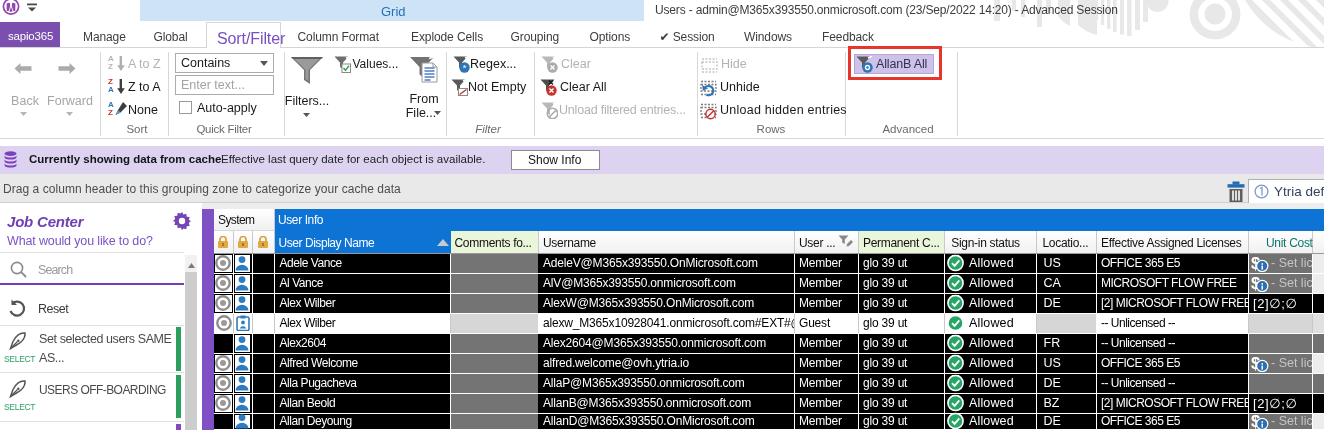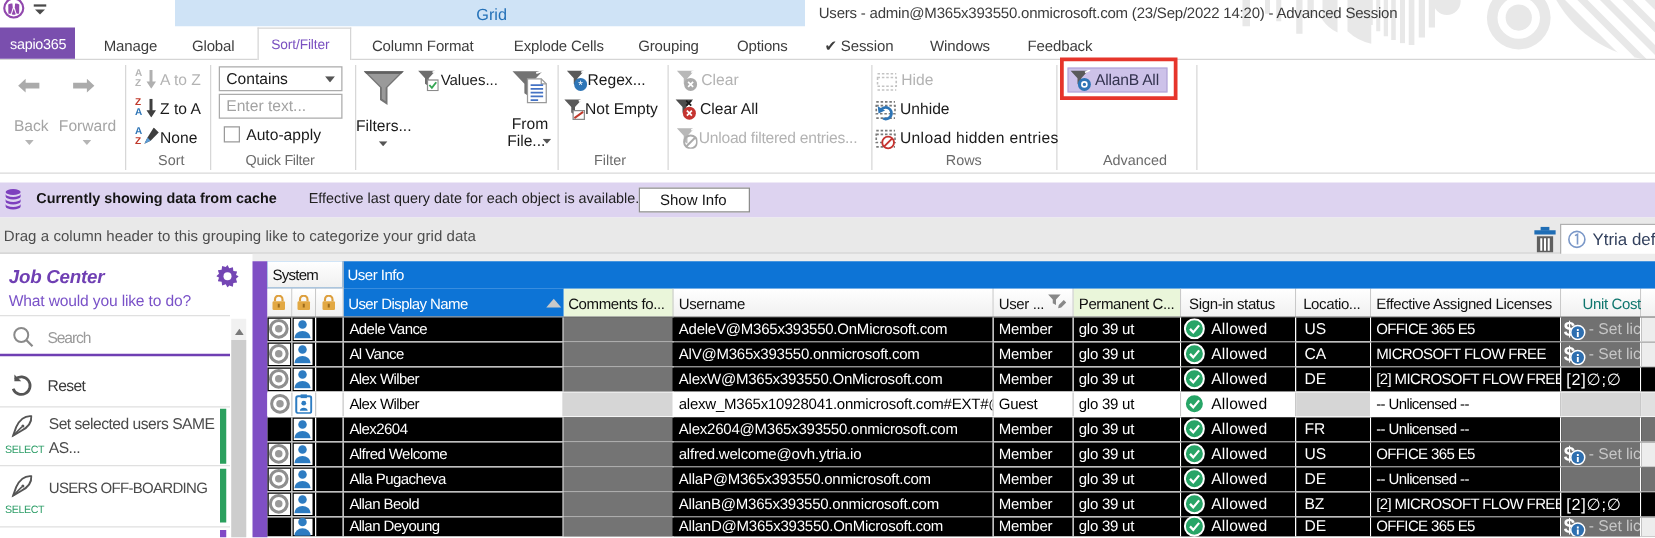--- a/index.html
+++ b/index.html
@@ -61,21 +61,21 @@
 <div class="tx" style="left:381px;top:4px;font-size:13px;color:#2471b8;">Grid</div>
 <div class="tx" style="left:655px;top:3px;font-size:12px;letter-spacing:-0.17px;color:#3c3c3c;">Users - admin@M365x393550.onmicrosoft.com (23/Sep/2022 14:20) - Advanced Session</div>
 
 <div class="abs" style="left:0;top:47px;width:1324px;height:1px;background:#d5d5d5;"></div>
 <div class="abs" style="left:0;top:22px;width:60px;height:25px;background:#7a4fae;"></div>
 <div class="tx" style="left:8px;top:30px;font-size:11.5px;letter-spacing:-0.2px;color:#fff;">sapio365</div>
 
 <div class="abs" style="left:206px;top:22px;width:75px;height:26px;background:#fff;border:1px solid #d5d5d5;border-bottom:none;"></div>
 <div class="tx" style="left:83px;top:30px;font-size:12px;letter-spacing:-0.1px;color:#3d3d3d;">Manage</div>
 <div class="tx" style="left:153.5px;top:30px;font-size:12px;letter-spacing:-0.1px;color:#3d3d3d;">Global</div>
-<div class="tx" style="left:217px;top:30px;font-size:11px;letter-spacing:-0.1px;color:#7a50c0;text-align:center;">Sort/Filter</div>
+<div class="tx" style="left:217px;top:30px;font-size:16px;letter-spacing:-0.1px;color:#7a50c0;text-align:center;">Sort/Filter</div>
 <div class="tx" style="left:297.5px;top:30px;font-size:12px;letter-spacing:-0.1px;color:#3d3d3d;">Column Format</div>
 <div class="tx" style="left:411px;top:30px;font-size:12px;letter-spacing:-0.1px;color:#3d3d3d;">Explode Cells</div>
 <div class="tx" style="left:510.5px;top:30px;font-size:12px;letter-spacing:-0.1px;color:#3d3d3d;">Grouping</div>
 <div class="tx" style="left:589.5px;top:30px;font-size:12px;letter-spacing:-0.1px;color:#3d3d3d;">Options</div>
 <div class="tx" style="left:659.5px;top:30px;font-size:12px;letter-spacing:-0.1px;color:#3d3d3d;">✔ Session</div>
 <div class="tx" style="left:744px;top:30px;font-size:12px;letter-spacing:-0.1px;color:#3d3d3d;">Windows</div>
 <div class="tx" style="left:822px;top:30px;font-size:12px;letter-spacing:-0.1px;color:#3d3d3d;">Feedback</div>
 
 <div id="ribbon" class="abs" style="left:0;top:48px;width:1324px;height:91px;background:#fff;border-bottom:1px solid #d9d9d9;"></div>
 
@@ -83,21 +83,21 @@
 <div class="abs" style="left:168px;top:52px;width:1px;height:84px;background:#d7d7d7;"></div>
 <div class="abs" style="left:284px;top:52px;width:1px;height:84px;background:#d7d7d7;"></div>
 <div class="abs" style="left:446px;top:52px;width:1px;height:84px;background:#d7d7d7;"></div>
 <div class="abs" style="left:534px;top:52px;width:1px;height:84px;background:#d7d7d7;"></div>
 <div class="abs" style="left:697px;top:52px;width:1px;height:84px;background:#d7d7d7;"></div>
 <div class="abs" style="left:845px;top:52px;width:1px;height:84px;background:#d7d7d7;"></div>
 <div class="abs" style="left:957px;top:52px;width:1px;height:84px;background:#d7d7d7;"></div>
 
 <div class="tx" style="left:137px;top:123px;font-size:11.5px;color:#6b6b6b;transform:translateX(-50%);">Sort</div>
 <div class="tx" style="left:224px;top:123px;font-size:11.5px;letter-spacing:-0.25px;color:#6b6b6b;transform:translateX(-50%);">Quick&nbsp;Filter</div>
-<div class="tx" style="left:488px;top:123px;font-size:11.5px;color:#6b6b6b;transform:translateX(-50%);">Filter</div>
+<div class="tx" style="left:488px;top:123px;font-size:11.5px;color:#6b6b6b;transform:translateX(-50%);font-style:italic;">Filter</div>
 <div class="tx" style="left:771px;top:123px;font-size:11.5px;color:#6b6b6b;transform:translateX(-50%);">Rows</div>
 <div class="tx" style="left:894px;top:123px;font-size:11.5px;color:#6b6b6b;transform:translateX(-50%);margin-left:14px;">Advanced</div>
 
 <svg class="abs" style="left:14px;top:62px;" width="18" height="13" viewBox="0 0 18 13">
   <path d="M0.5 6.5 L6.5 1 V4.2 H17.5 V8.8 H6.5 V12 Z" fill="#ababab"></path>
 </svg>
 <svg class="abs" style="left:58px;top:62px;" width="18" height="13" viewBox="0 0 18 13">
   <path d="M17.5 6.5 L11.5 1 V4.2 H0.5 V8.8 H11.5 V12 Z" fill="#ababab"></path>
 </svg>
 <div class="tx" style="left:25px;top:94px;font-size:12.5px;color:#a5a5a5;transform:translateX(-50%);">Back</div>
@@ -259,26 +259,26 @@
 <div class="abs" style="left:0;top:146px;width:1324px;height:28px;background:#ddd3f0;"></div>
 <svg class="abs" style="left:4px;top:151px;" width="13" height="17" viewBox="0 0 13 17">
   <g fill="#7d3fbe">
     <ellipse cx="6.5" cy="2.6" rx="6" ry="2.4"></ellipse>
     <path d="M0.5 4.2 a6 2.4 0 0 0 12 0 v2 a6 2.4 0 0 1 -12 0 z"></path>
     <path d="M0.5 8.2 a6 2.4 0 0 0 12 0 v2 a6 2.4 0 0 1 -12 0 z"></path>
     <path d="M0.5 12.2 a6 2.4 0 0 0 12 0 v2 a6 2.4 0 0 1 -12 0 z"></path>
   </g>
 </svg>
 <div class="tx" style="left:29px;top:153px;font-size:11.5px;font-weight:bold;color:#141414;">Currently showing data from cache</div>
-<div class="tx" style="left:247px;top:153px;font-size:11.5px;color:#212121;">Effective last query date for each object is available.</div>
+<div class="tx" style="left:221px;top:153px;font-size:11.5px;color:#212121;">Effective last query date for each object is available.</div>
 <div class="abs" style="left:511px;top:150px;width:89px;height:20px;background:#fff;border:1px solid #8c8c8c;"></div>
 <div class="tx" style="left:528px;top:153px;font-size:12px;color:#141414;">Show Info</div>
 
 <div class="abs" style="left:0;top:174px;width:1324px;height:29px;background:#e9e9e9;border-bottom:1px solid #cfcfcf;"></div>
-<div class="tx" style="left:3px;top:181.5px;font-size:12px;letter-spacing:+0.05px;color:#4d4d4d;">Drag a column header to this grouping like to categorize your grid data</div>
+<div class="tx" style="left:3px;top:181.5px;font-size:12px;letter-spacing:+0.05px;color:#4d4d4d;">Drag a column header to this grouping zone to categorize your cache data</div>
 
 <svg class="abs" style="left:1227px;top:181px;" width="18" height="21" viewBox="0 0 18 21">
   <rect x="5.5" y="0.5" width="7" height="3" fill="#1f6db5"></rect>
   <rect x="0.5" y="3.2" width="17" height="3.4" fill="#1f6db5"></rect>
   <path d="M2.5 8 h13 v13 h-13 z" fill="#5f5f5f"></path>
   <g stroke="#fff" stroke-width="1.6">
     <path d="M6 9.5 v10"></path>
     <path d="M9 9.5 v10"></path>
     <path d="M12 9.5 v10"></path>
   </g>

